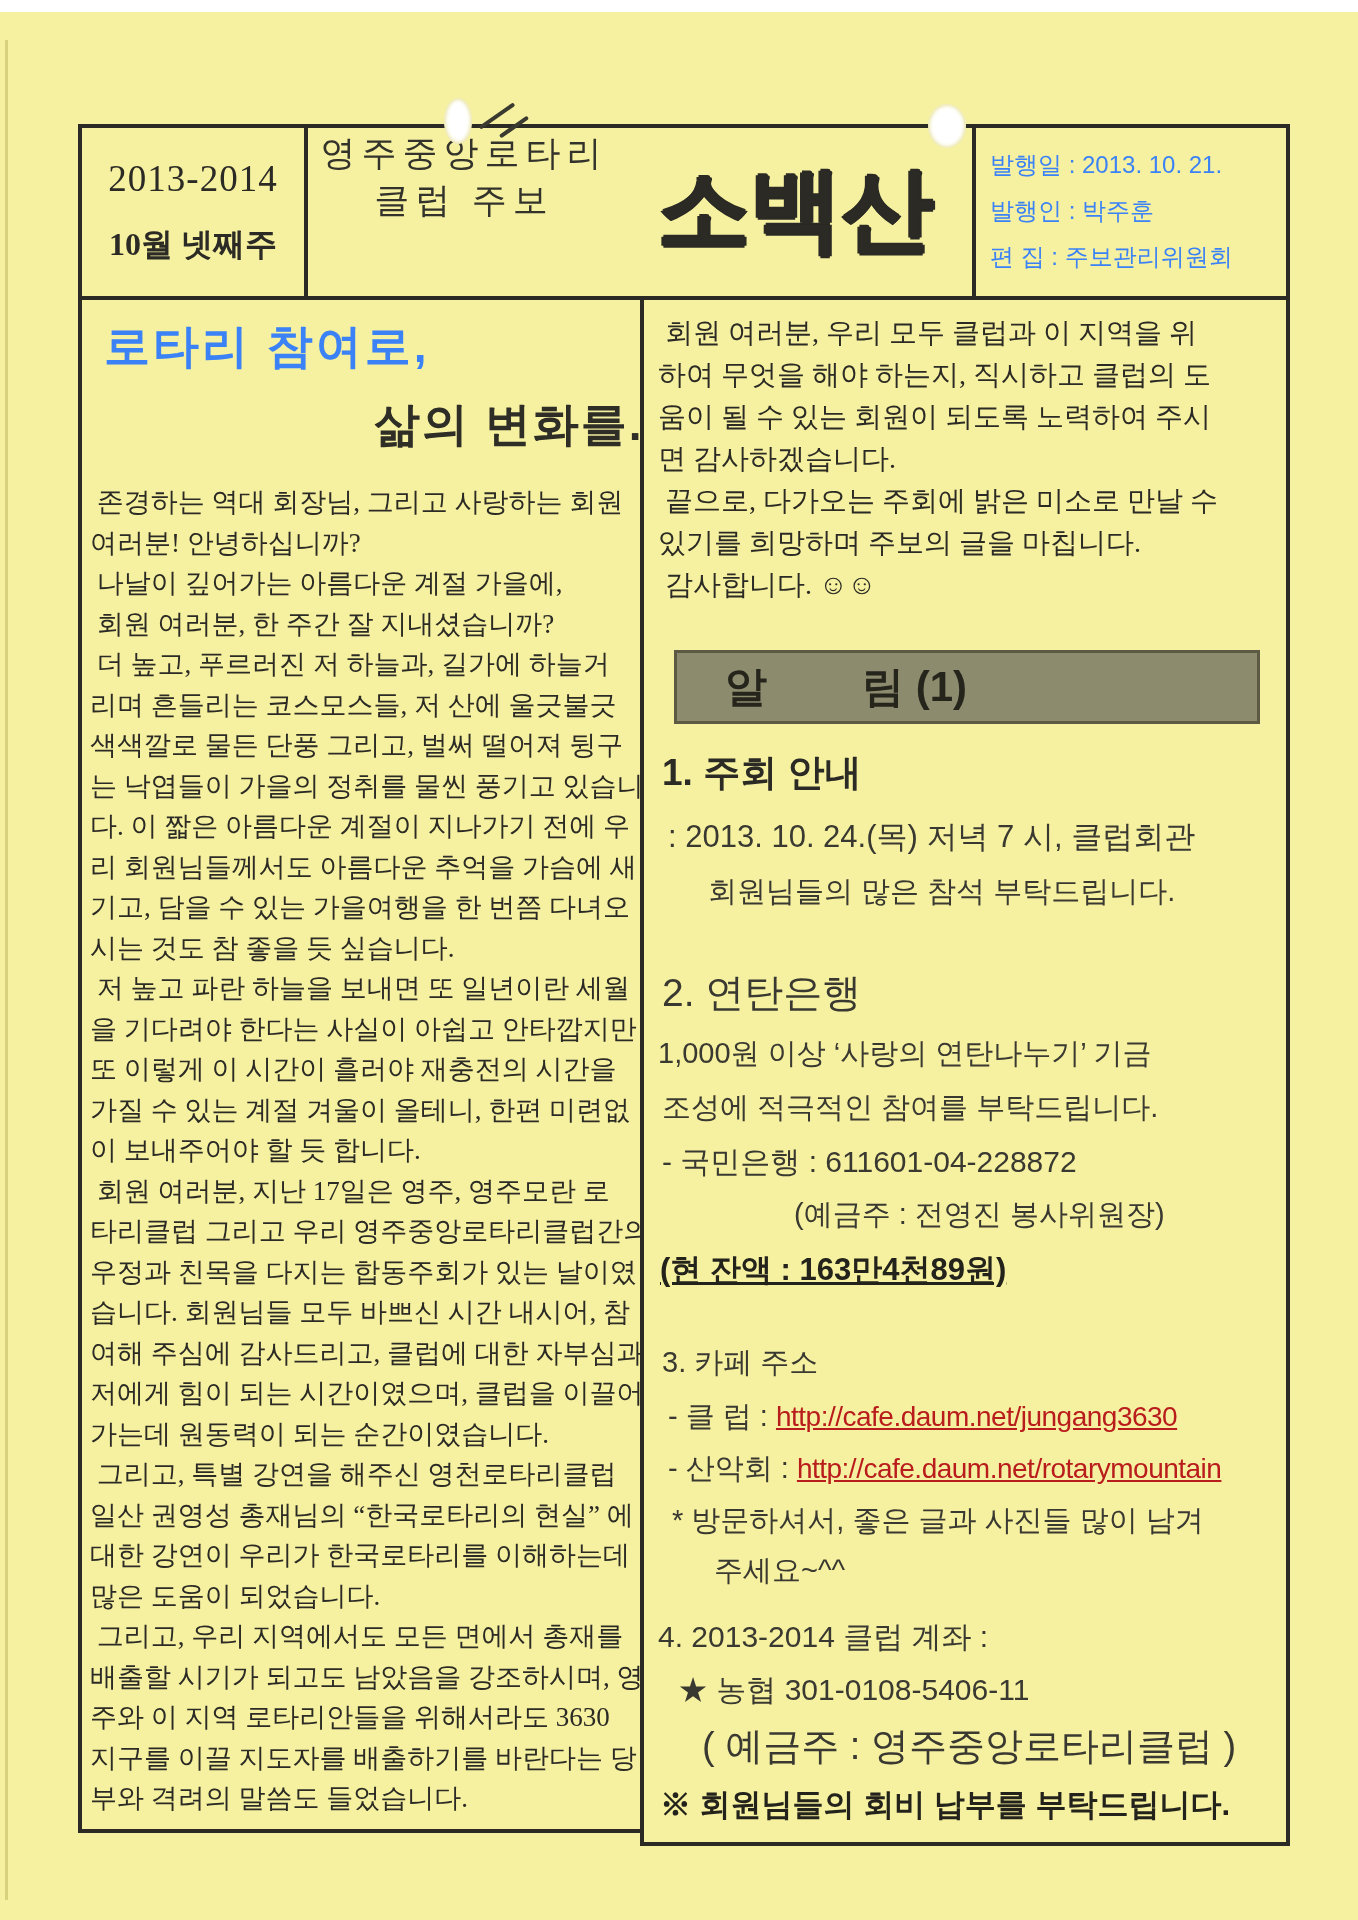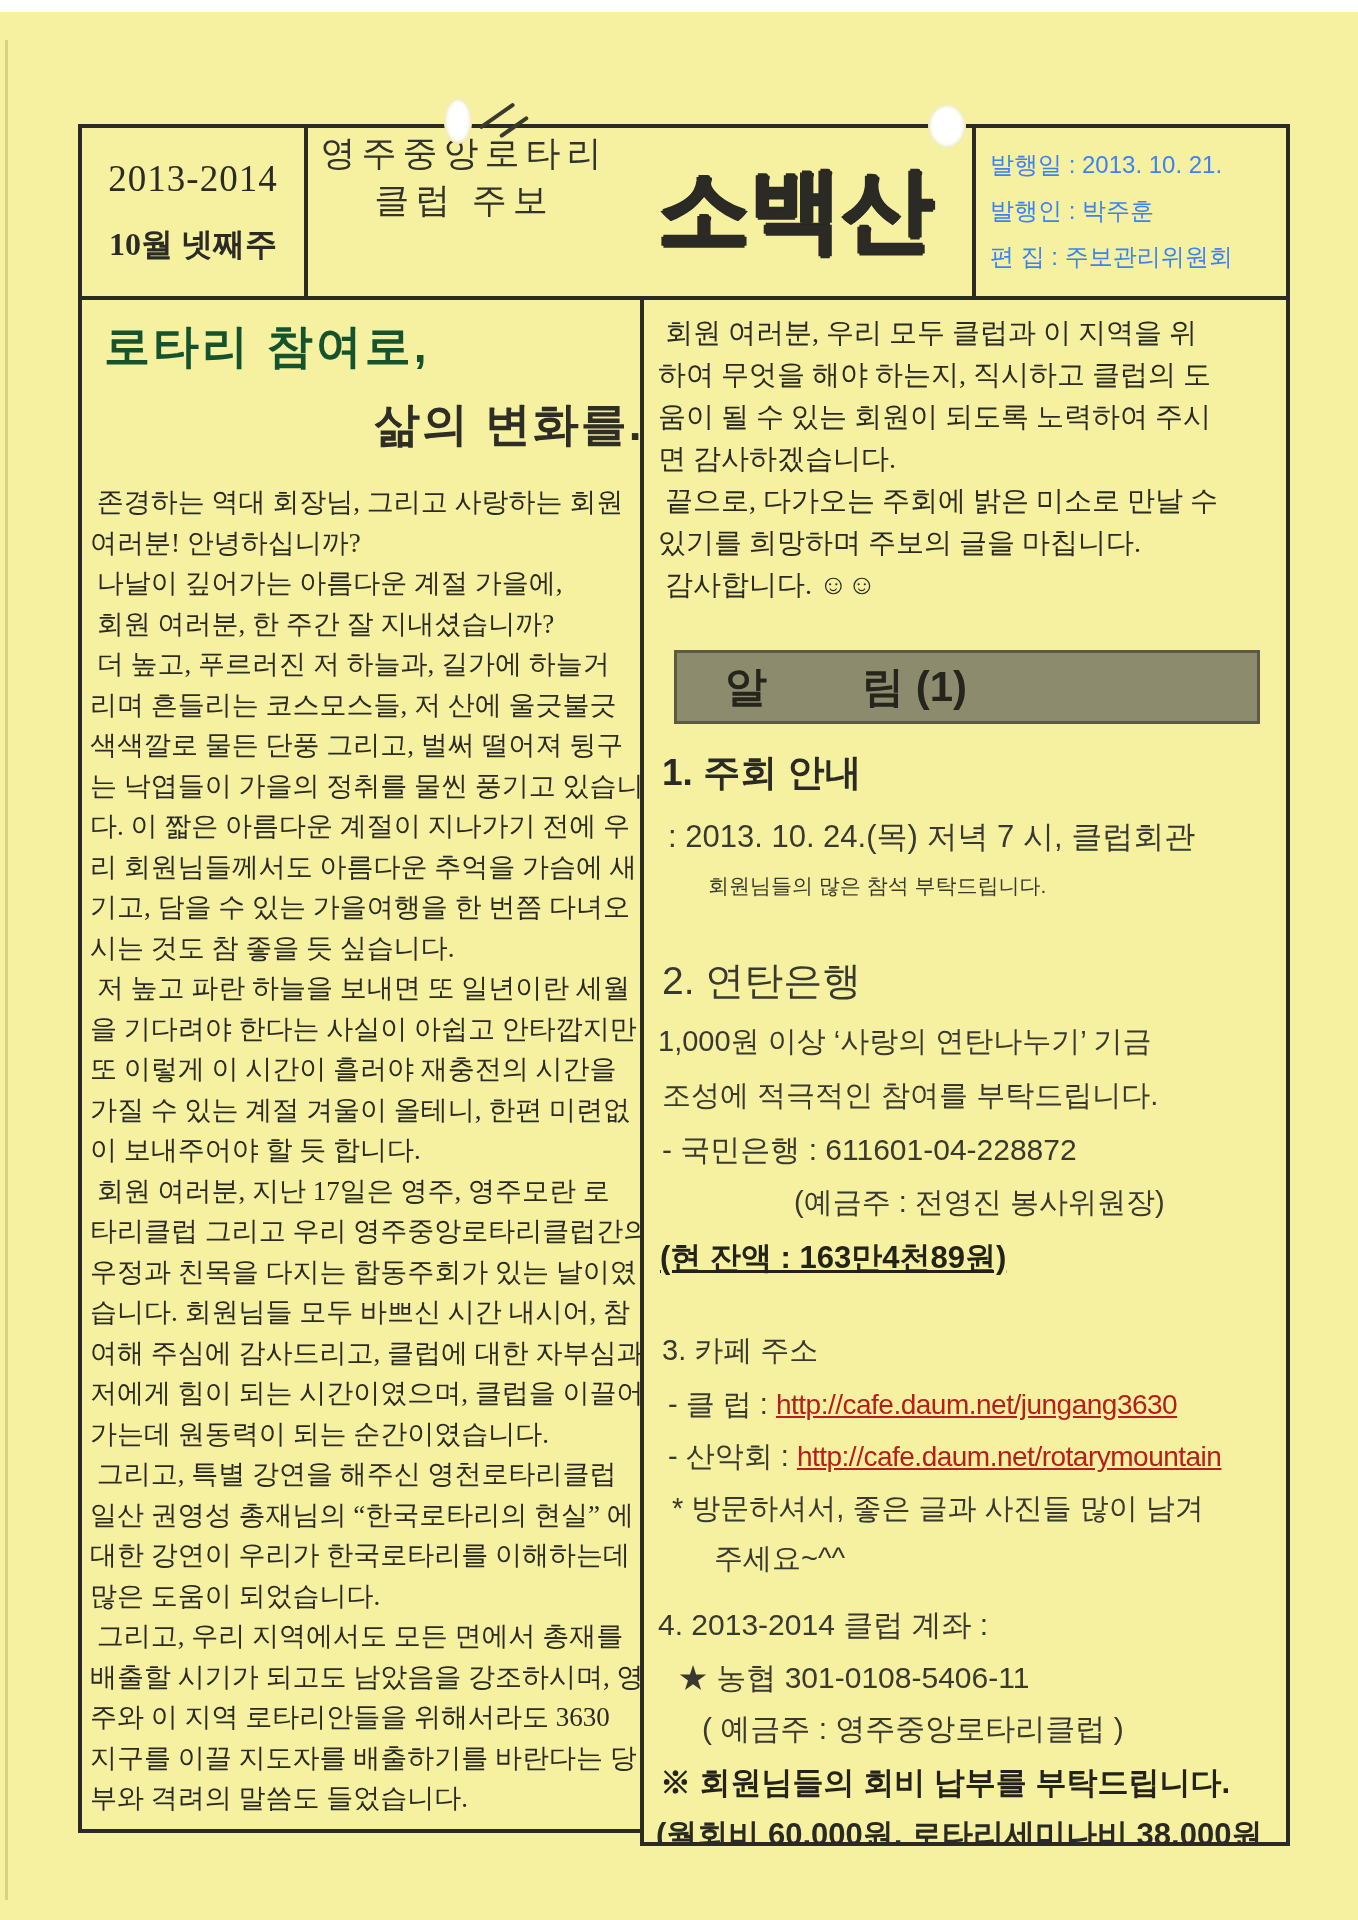--- a/index.html
+++ b/index.html
@@ -58,21 +58,21 @@
     overflow:hidden;
   }
   .right-box {
     position:absolute; left:640px; top:300px; width:650px; height:1546px;
     border:4px solid #2b2a24; border-top:none;
     overflow:hidden;
   }
 
   .headline1 {
     margin:16px 0 0 22px; font-size:46px; font-weight:800; letter-spacing:3px;
-    color:#14532d;
+    color:#3b82f6;
   }
   .headline2 {
     margin:16px 0 0 292px; font-size:46px; font-weight:800; letter-spacing:2px;
     white-space:nowrap; color:#2e2d26;
   }
   .l-body {
     margin:26px 0 0 8px;
     font-family:"Liberation Serif", serif;
     font-size:27px; line-height:40.5px; white-space:pre;
     color:#2b2a24;
@@ -86,39 +86,39 @@
   .banner {
     margin:44px 0 0 30px; width:586px; height:74px;
     background:#8d8b6e; border:3px solid #5c5a43;
     display:flex; align-items:center; justify-content:space-between;
     padding:0 290px 0 48px;
     font-size:42px; font-weight:800; color:#26251c; white-space:nowrap;
   }
   .r-line { white-space:nowrap; color:#3a3931; }
   .s1-heading { margin:24px 0 0 18px; font-size:37px; font-weight:800; color:#2b2a24; }
   .s1-line1 { margin:18px 0 0 24px; font-size:31px; }
-  .s1-line2 { margin:14px 0 12px 64px; font-size:21px; }
+  .s1-line2 { margin:14px 0 12px 64px; font-size:29px; }
   .s2-heading { margin:54px 0 0 18px; font-size:39px; }
   .s2-line1 { margin:14px 0 0 14px; font-size:29px; }
   .s2-line2 { margin:14px 0 0 18px; font-size:29px; }
   .s2-line3 { margin:14px 0 0 18px; font-size:30px; }
   .s2-line4 { margin:12px 0 0 150px; font-size:29px; }
   .s2-balance {
     margin:14px 0 0 16px; font-size:31px; font-weight:800;
     text-decoration:underline; color:#23221b;
   }
   .s3-heading { margin:52px 0 0 18px; font-size:29px; }
   .s3-club { margin:14px 0 0 24px; font-size:29px; }
   .s3-hiking { margin:12px 0 0 24px; font-size:29px; }
   .url { text-decoration:underline; font-size:28px; letter-spacing:-0.5px; color:#b91c1c; }
   .s3-note1 { margin:12px 0 0 28px; font-size:29px; }
   .s3-note2 { margin:10px 0 0 70px; font-size:29px; }
   .s4-heading { margin:26px 0 0 14px; font-size:30px; }
   .s4-bank { margin:12px 0 0 34px; font-size:30px; }
-  .s4-holder { margin:10px 0 0 58px; font-size:30px; }
+  .s4-holder { margin:10px 0 0 58px; font-size:38px; }
   .s4-notice {
     margin:12px 0 0 16px; font-size:31px; font-weight:800;
     color:#23221b;
   }
   .s4-detail1 { margin:10px 0 0 12px; font-size:31px; font-weight:700; color:#2a2922; }
 
   
   .hole {
     position:absolute; background:#ffffff; border-radius:50%;
     box-shadow:0 0 4px 1px #e4dd8f inset;

